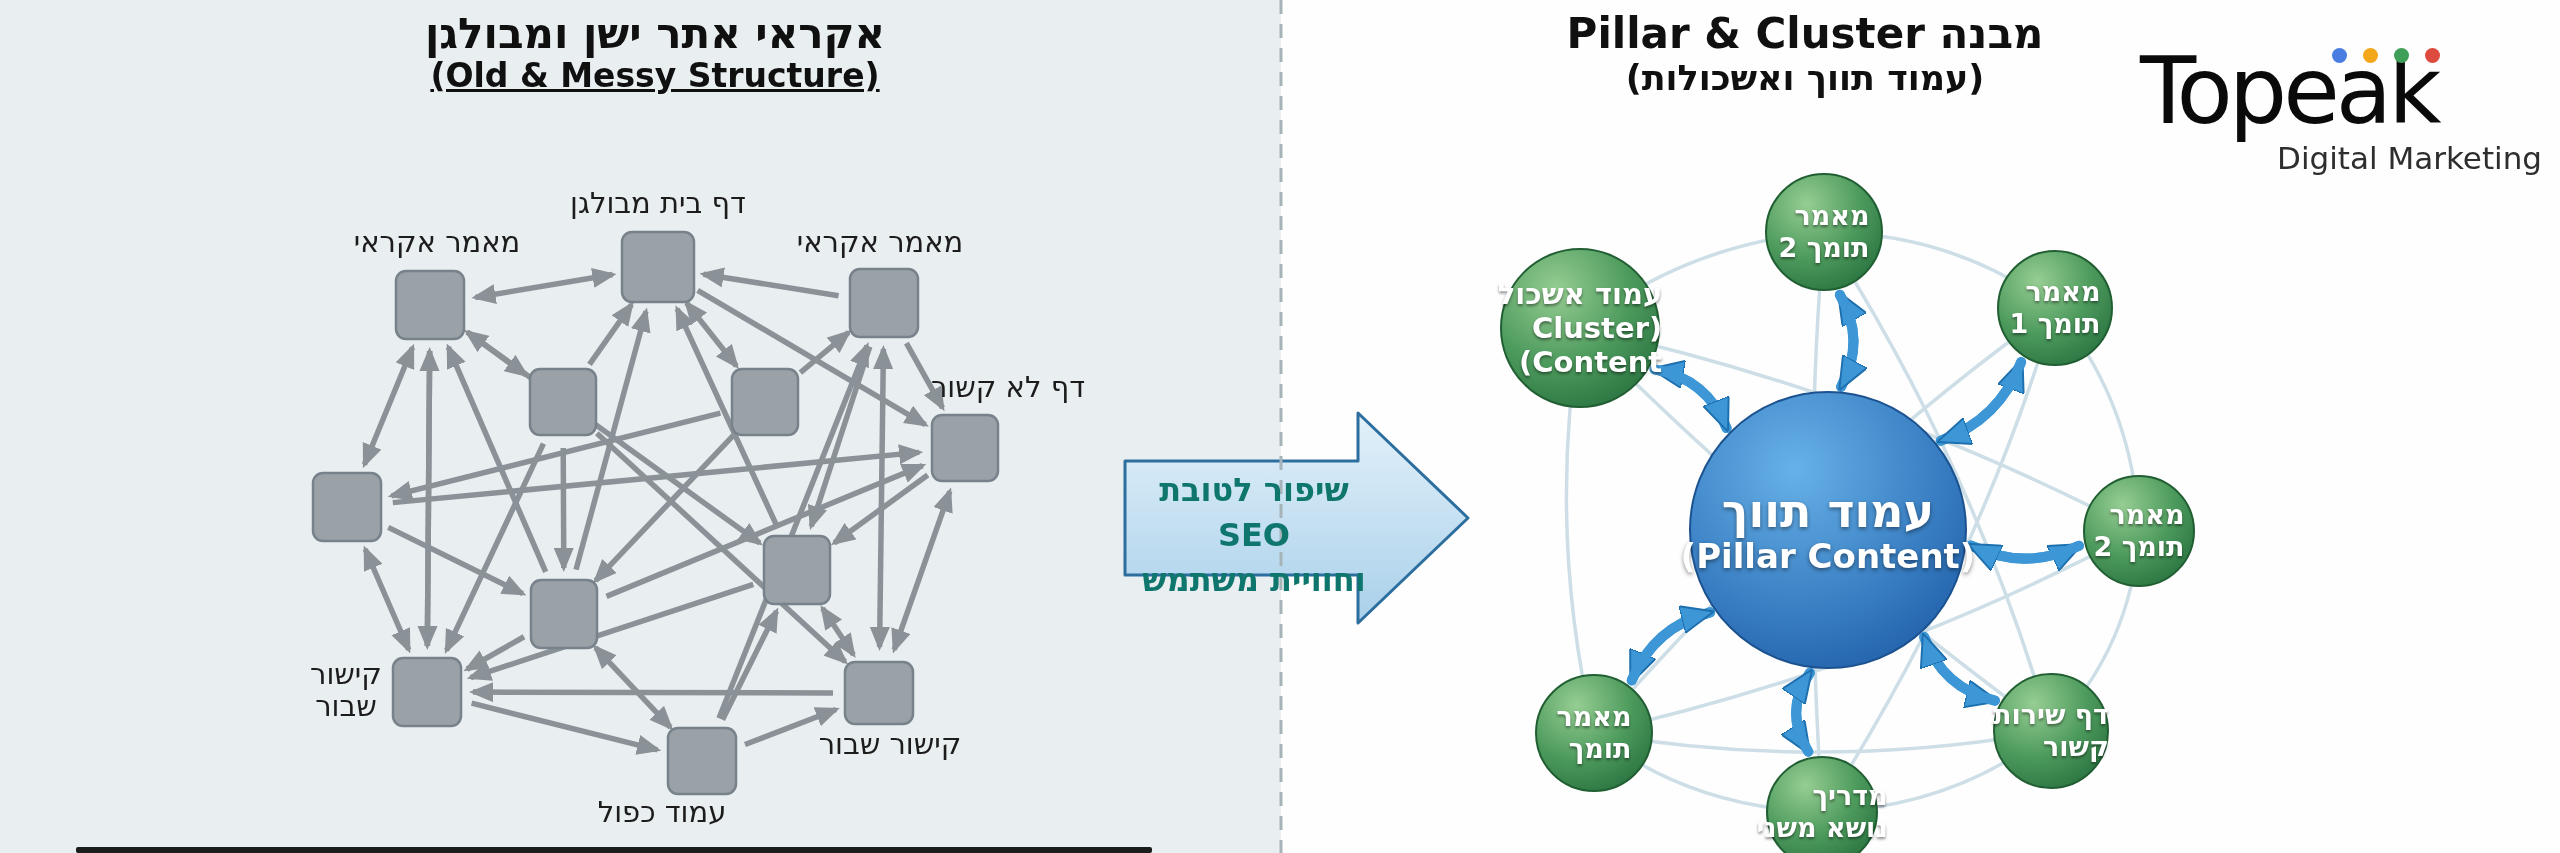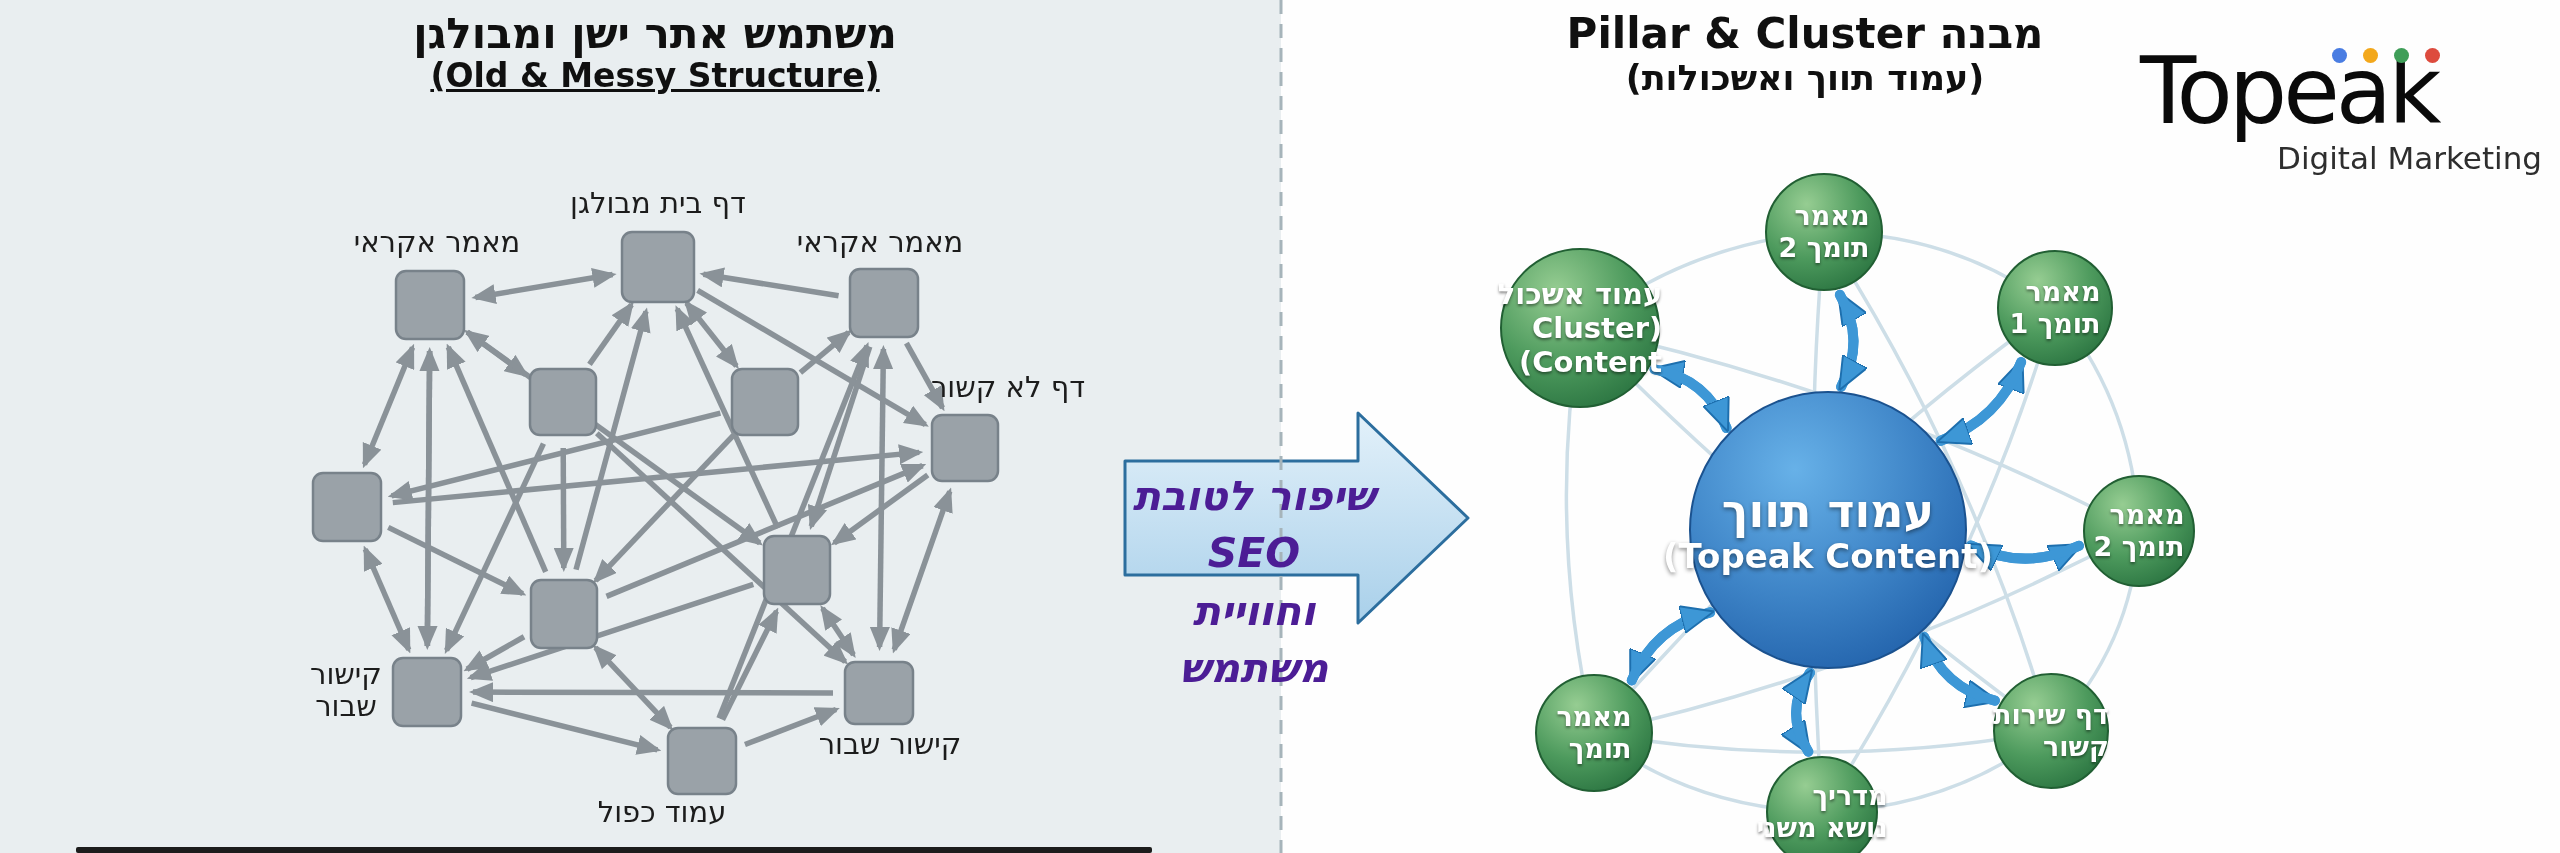--- a/index.html
+++ b/index.html
@@ -18,21 +18,21 @@
           color:#1c1c1c;white-space:nowrap;line-height:1.1;direction:rtl;}
   .sat-label{position:absolute;transform:translate(-50%,-50%);color:#ffffff;font-weight:bold;
           font-size:27px;text-align:right;text-shadow:0 2px 3px rgba(0,0,0,0.45);
           line-height:1.18;direction:rtl;white-space:nowrap;}
   .sat-label.big{font-size:29px;}
   #pillar-label{position:absolute;transform:translate(-50%,-50%);text-align:center;color:#fff;
           direction:rtl;text-shadow:0 2px 4px rgba(0,0,0,0.45);}
   #pillar-label .he{font-size:46px;font-weight:bold;line-height:1.15;}
   #pillar-label .en{font-size:34px;font-weight:bold;line-height:1.1;direction:ltr;}
   #transition-text{position:absolute;left:1120px;top:468px;width:268px;text-align:center;
-          font-weight:bold;font-size:41px;color:#4c1d95;direction:rtl;line-height:1.4;font-style:italic;}
+          font-weight:bold;font-size:32px;color:#0f766e;direction:rtl;line-height:1.4;}
   #logo{position:absolute;left:2128px;top:28px;width:402px;height:152px;margin-left:12px;}
   #logo-name{position:absolute;left:0;top:18px;font-size:92px;letter-spacing:-4px;color:#0a0a0a;line-height:1;}
   #logo-dots{position:absolute;left:192px;top:20px;display:flex;gap:16px;}
   .dot{width:15px;height:15px;border-radius:50%;}
   #logo-tagline{position:absolute;right:0;top:112px;font-size:31px;color:#2e2e2e;letter-spacing:0px;}
   #bottom-bar{position:absolute;left:76px;top:847px;width:1076px;height:6px;background:#1c1c1c;border-radius:2px;}
 </style>
 </head>
 <body>
 
@@ -161,37 +161,37 @@
         <circle cx="2051" cy="731" r="57" fill="url(#gGreen)" stroke="#215f33" stroke-width="2"></circle>
         <circle cx="1822" cy="812" r="55" fill="url(#gGreen)" stroke="#215f33" stroke-width="2"></circle>
         <circle cx="1594" cy="733" r="58" fill="url(#gGreen)" stroke="#215f33" stroke-width="2"></circle>
       </g>
     <polygon id="big-arrow" fill="url(#gArrow)" stroke="#2c6e9e" stroke-width="3" stroke-linejoin="round" points="1125,461 1358,461 1358,413 1468,518 1358,623 1358,575 1125,575"></polygon>
     <line id="divider" x1="1281" y1="0" x2="1281" y2="853" stroke-width="3" stroke-dasharray="14 10" stroke="#a6b4ba"></line>
   </svg>
 
   <div id="overlay">
     <div id="left-title" class="title-block">
-      <div class="title-he">משתמש אתר ישן ומבולגן</div>
+      <div class="title-he">אקראי אתר ישן ומבולגן</div>
       <div class="title-en">(Old &amp; Messy Structure)</div>
     </div>
 
     <div id="right-title" class="title-block">
       <div class="title-he">מבנה Pillar &amp; Cluster</div>
       <div class="title-l2">(עמוד תווך ואשכולות)</div>
     </div>
 
     <div id="transition-text">
       <div>שיפור לטובת SEO</div>
       <div>וחוויית משתמש</div>
     </div>
 
     <div id="pillar-label" style="left: 1828px; top: 530px;">
       <div class="he">עמוד תווך</div>
-      <div class="en">(Topeak Content)</div>
+      <div class="en">(Pillar Content)</div>
     </div>
 
     <div id="logo">
       <div id="logo-name">Topeak</div>
       <div id="logo-dots">
         <span class="dot" style="background: rgb(74, 125, 226);"></span>
         <span class="dot" style="background: rgb(243, 168, 28);"></span>
         <span class="dot" style="background: rgb(63, 158, 88);"></span>
         <span class="dot" style="background: rgb(221, 75, 62);"></span>
       </div>

